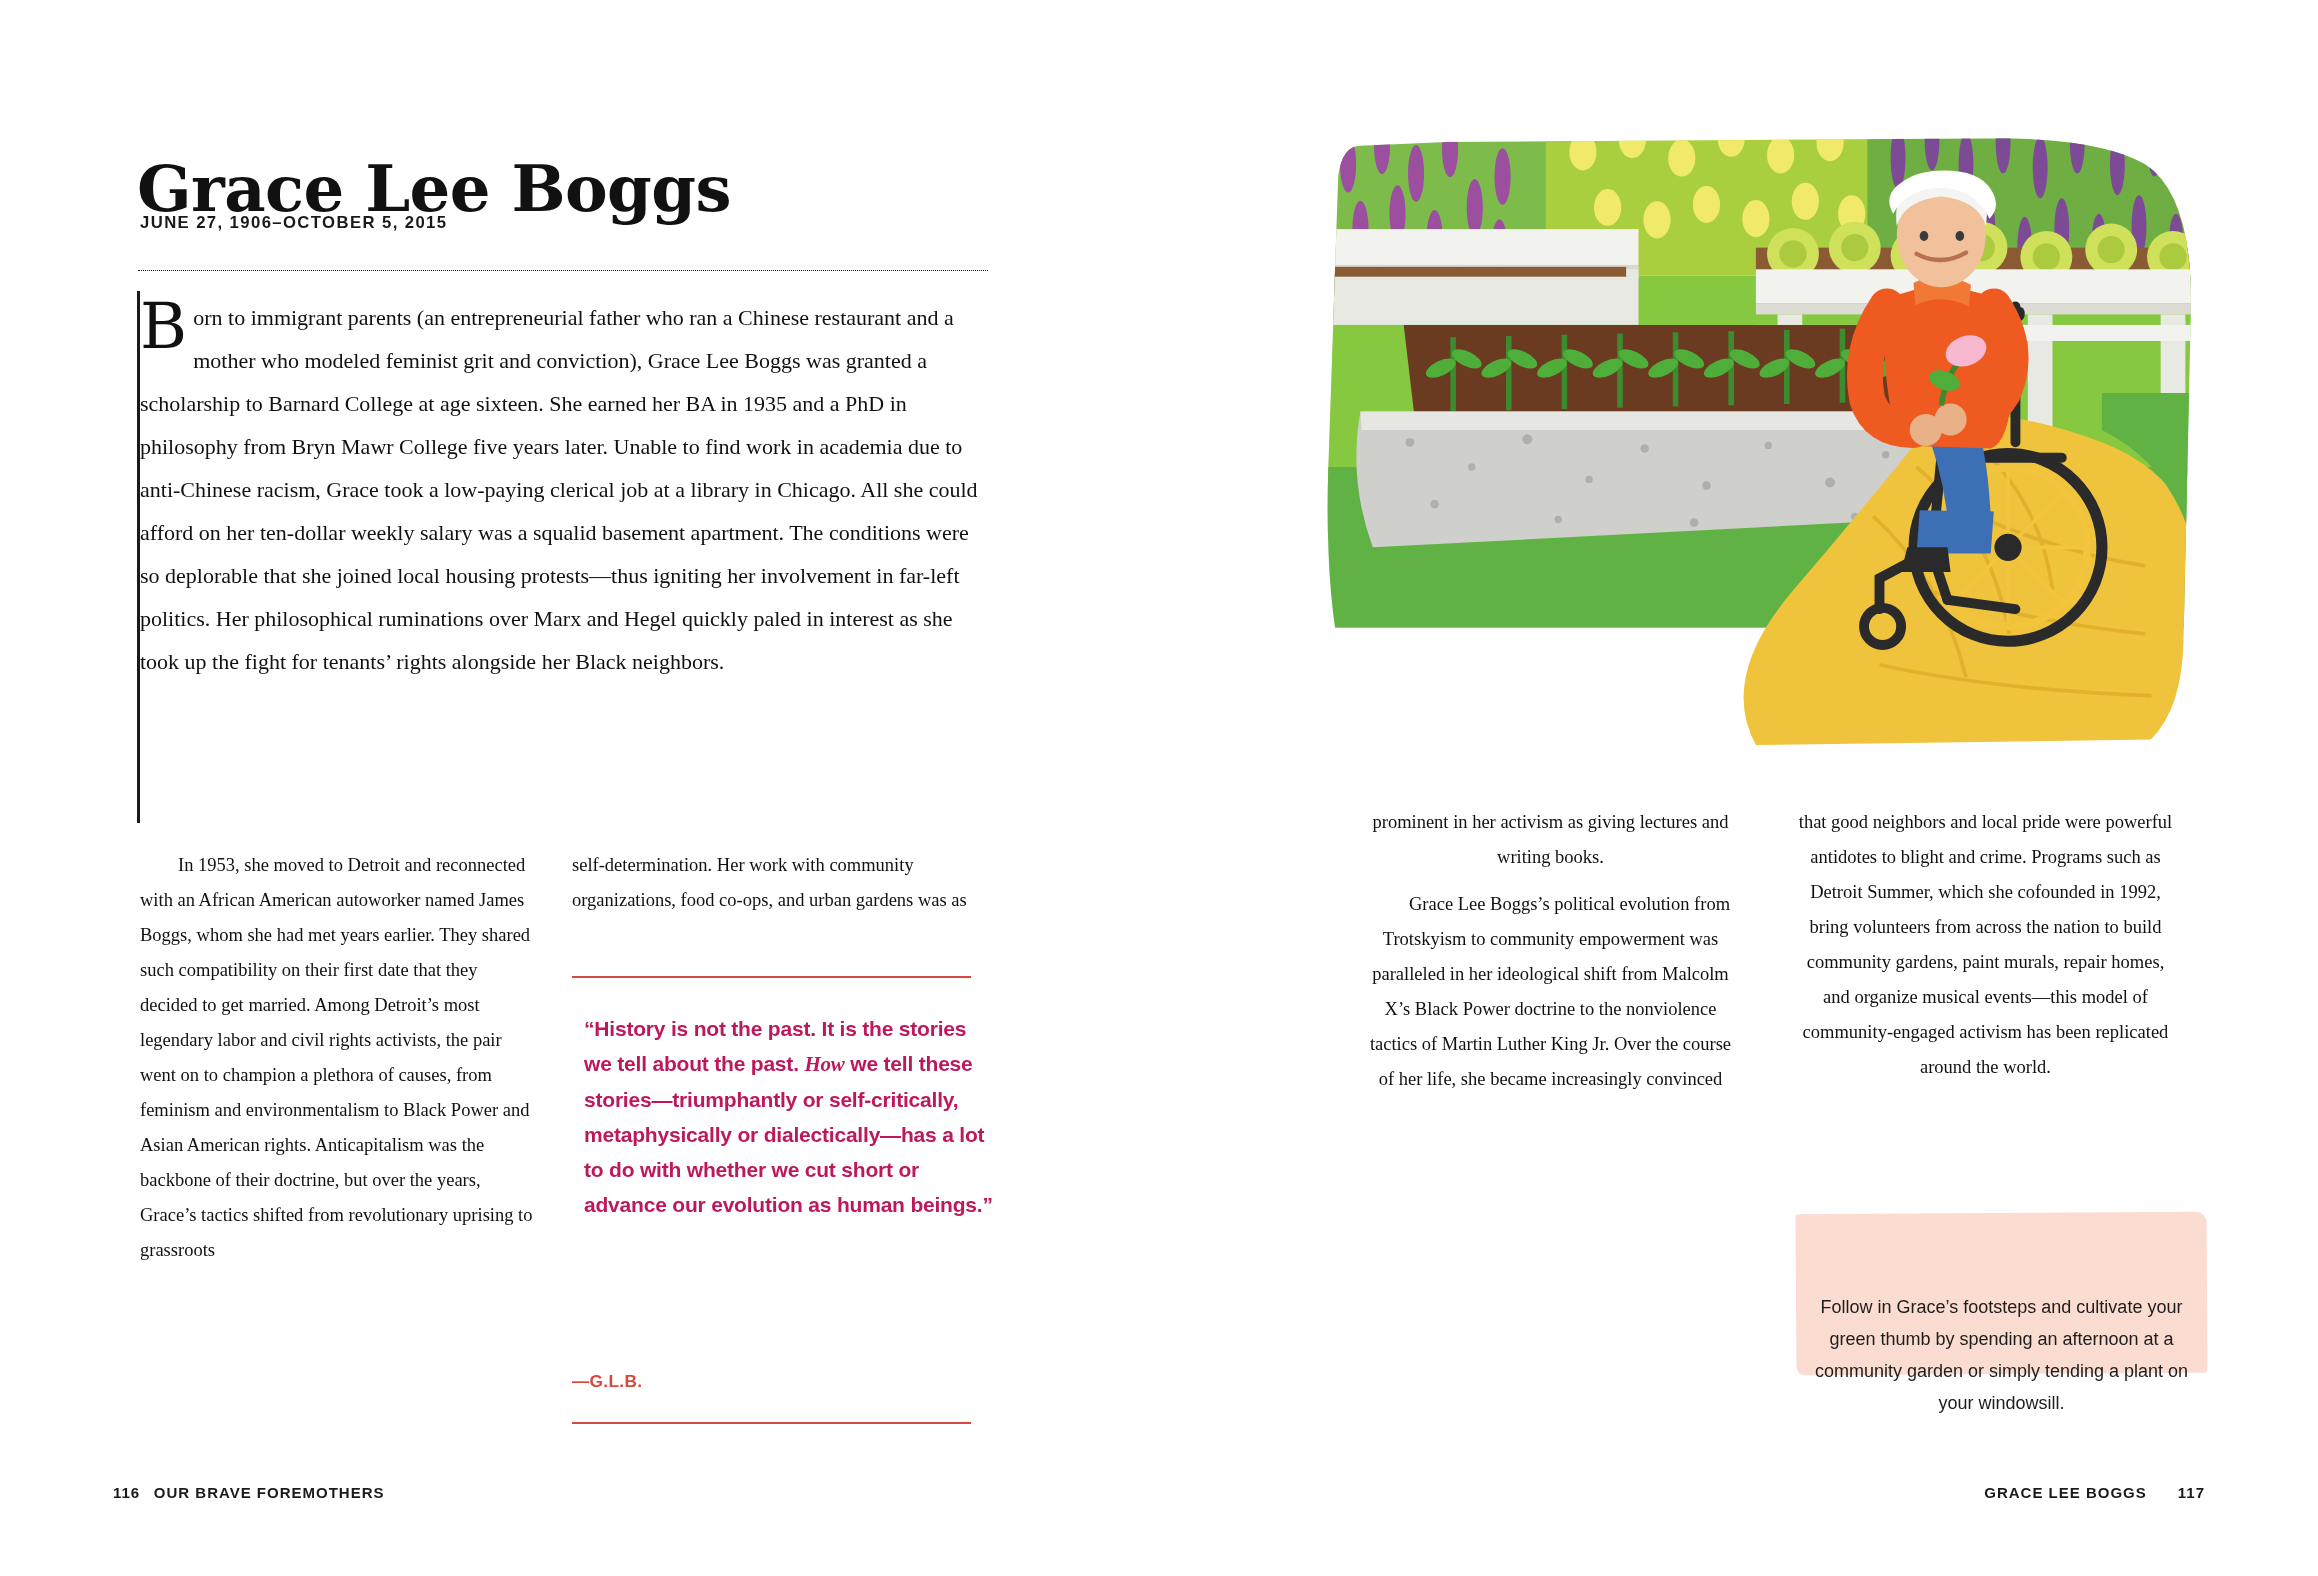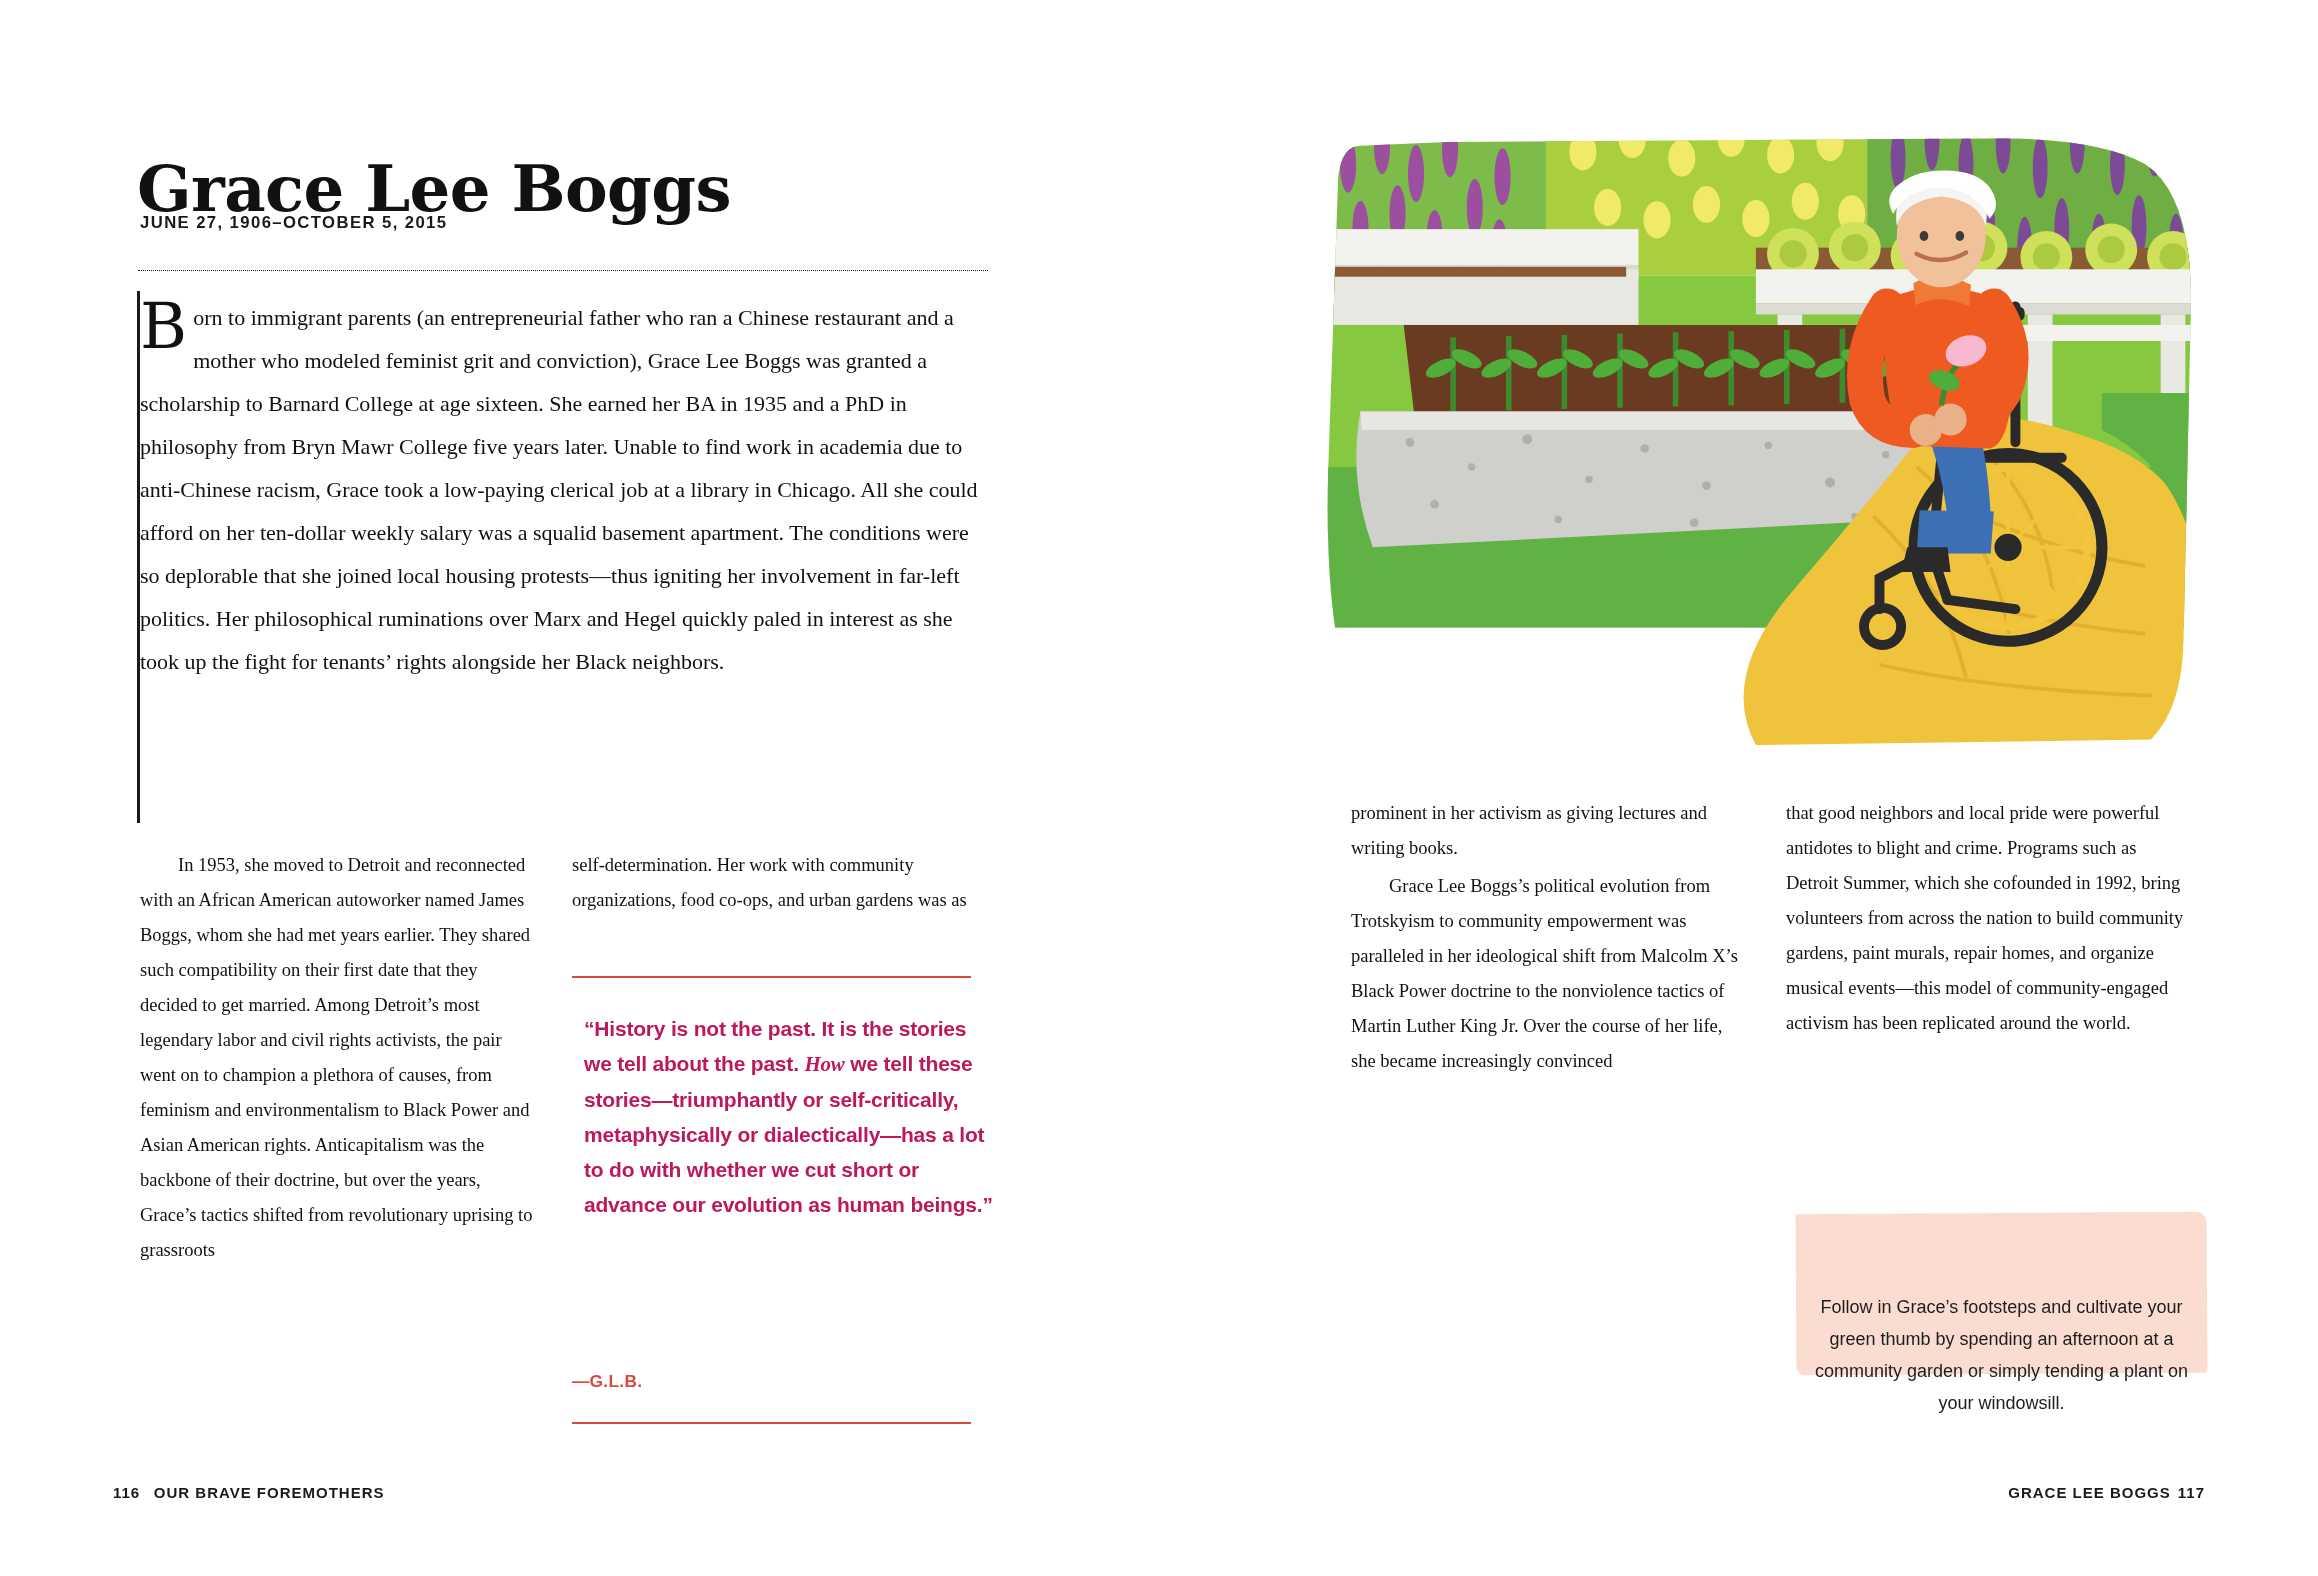--- a/index.html
+++ b/index.html
@@ -173,21 +173,21 @@
   .col-r1, .col-r2 {
     position: absolute;
     top: 793px;
     width: 405px;
     font-size: 18.5px;
     line-height: 35px;
     color: #111;
   }
   .col-r1 { left: 189px; }
   .col-r2 { left: 624px; }
-  .col-r1 p, .col-r2 p { margin: 3px; }
+  .col-r1 p, .col-r2 p { margin: 12px; text-align: center; }
 
   .tip-box {
     position: absolute;
     left: 637px;
     top: 1213px;
     width: 411px;
     height: 161px;
   }
   .tip-bg {
     position: absolute;
@@ -213,21 +213,21 @@
     position: absolute;
     right: 113px;
     top: 1484px;
     font-family: "Liberation Sans", sans-serif;
     font-size: 15px;
     letter-spacing: 1px;
     font-weight: bold;
     color: #1a1a1a;
     text-align: right;
   }
-  .folio-right .num { margin-left: 7px; }
+  .folio-right .num { margin-left: 31px; }
 </style>
 </head>
 <body>
 
 <div class="spread">
 
   <div class="page-left">
 
     <h1 class="title">Grace Lee Boggs</h1>
     <div class="subtitle">JUNE 27, 1906–OCTOBER 5, 2015</div>

